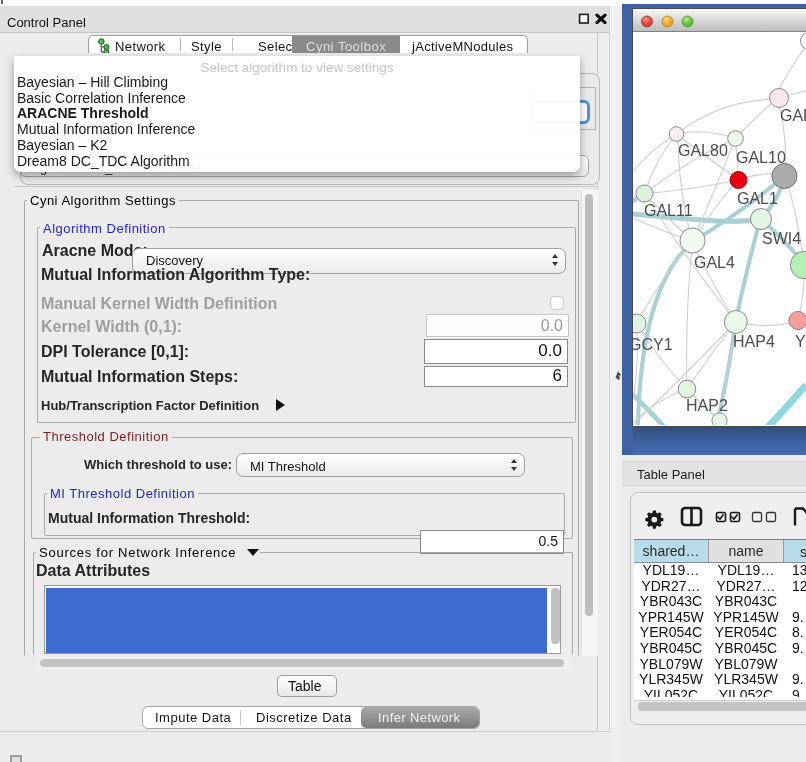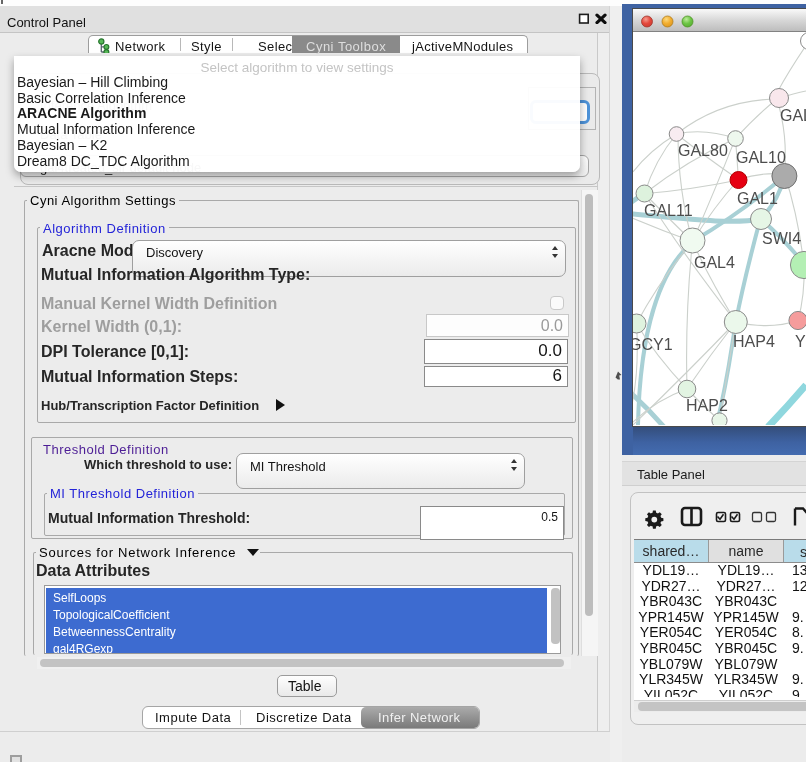--- a/index.html
+++ b/index.html
@@ -65,72 +65,71 @@
 <div class="abs" style="left:581px;top:190px;width:16px;height:466px;background:#f5f5f5;border-left:1px solid #dedede"></div>
 <div class="abs" style="left:585px;top:194px;width:8px;height:422px;background:#bdbdbd;border-radius:4px"></div>
 
 <div class="grp" style="left:24px;top:200px;width:553px;height:455px;border-bottom:none"></div>
 <div class="gtitle" style="left:27px;top:194px">Cyni Algorithm Settings</div>
 
 <div class="grp" style="left:37px;top:227px;width:537px;height:194px"></div>
 <div class="gtitle" style="left:40px;top:222px;color:#2424d8">Algorithm Definition</div>
 
 <div class="lbl" style="left:42px;top:245px">Aracne Mode:</div>
-<div class="combo" style="left:132px;top:240px;width:434px;height:37px;box-sizing:border-box">
+<div class="combo" style="left:132px;top:248px;width:434px;height:26px;box-sizing:border-box">
       <span style="top:5px">Discovery</span>
       <div class="spin">
         <i class="up"></i>
         <i class="dn"></i>
       </div>
     </div>
 <div class="lbl" style="left:41px;top:269px">Mutual Information Algorithm Type:</div>
 <div class="lbl" style="left:41px;top:298px;color:#9e9e9e">Manual Kernel Width Definition</div>
 <div class="abs" style="left:550px;top:296px;width:14px;height:14px;background:#fafafa;border:1px solid #c9c9c9;border-radius:4px;box-sizing:border-box"></div>
 <div class="lbl" style="left:41px;top:321px;color:#9e9e9e">Kernel Width (0,1):</div>
 <div class="field" style="left:426px;top:314px;width:143px;height:23px;border:1px solid #c8c8c8;color:#9a9a9a;background:#fdfdfd;line-height:21px;font-size:16px">0.0</div>
 <div class="lbl" style="left:41px;top:346px">DPI Tolerance [0,1]:</div>
 <div class="field" style="left:424px;top:339px;width:144px;height:25px;border:1.5px solid #8a8a8a;line-height:22px;font-size:17px">0.0</div>
 <div class="lbl" style="left:41px;top:371px">Mutual Information Steps:</div>
 <div class="field" style="left:424px;top:366px;width:144px;height:21px;border:1.5px solid #8a8a8a;line-height:18px;font-size:17px">6</div>
 <div class="lbl" style="left:41px;top:400px;font-size:13px">Hub/Transcription Factor Definition</div>
 <div class="abs" style="left:276px;top:399px;width:0;height:0;border-top:6.5px solid transparent;border-bottom:6.5px solid transparent;border-left:9px solid #111"></div>
 
 <div class="grp" style="left:31px;top:437px;width:540px;height:100px"></div>
-<div class="gtitle" style="left:40px;top:443px;color:#4c1d95">Threshold Definition</div>
+<div class="gtitle" style="left:40px;top:430px;color:#7f1d1d">Threshold Definition</div>
 <div class="lbl" style="left:84px;top:459px;font-size:13px">Which threshold to use:</div>
-<div class="combo" style="left:236px;top:453px;width:289px;height:36px;box-sizing:border-box">
+<div class="combo" style="left:236px;top:453px;width:289px;height:24px;box-sizing:border-box">
       <span style="top:6px">MI Threshold</span>
       <div class="spin">
         <i class="up"></i>
         <i class="dn"></i>
       </div>
     </div>
 
 <div class="grp" style="left:44px;top:493px;width:519px;height:41px"></div>
 <div class="gtitle" style="left:47px;top:487px;color:#2424d8">MI Threshold Definition</div>
 <div class="lbl" style="left:48px;top:512px;font-size:14px">Mutual Information Threshold:</div>
-<div class="field" style="left:420px;top:506px;width:144px;height:34px;border:1.5px solid #8a8a8a;line-height:21px;font-size:12px">0.5</div>
+<div class="field" style="left:420px;top:530px;width:144px;height:24px;border:1.5px solid #8a8a8a;line-height:21px;font-size:14px">0.5</div>
 
 <div class="grp" style="left:33px;top:552px;width:538px;height:102px;border-bottom:none"></div>
 <div class="gtitle" style="left:36px;top:546px;padding-right:24px;letter-spacing:0.75px">Sources for Network Inference</div>
 <div class="abs" style="left:247px;top:549px;width:0;height:0;border-left:6.5px solid transparent;border-right:6.5px solid transparent;border-top:7px solid #111;z-index:2"></div>
 <div class="lbl" style="left:36px;top:565px">Data Attributes</div>
 
 <div class="abs" style="left:44px;top:585px;width:517px;height:69px;background:#fff;border:1px solid #9a9a9a;box-sizing:border-box;overflow:hidden">
   <div class="abs" style="left:1px;top:2px;width:501px;height:66px;background:#3d6bd0"></div>
-  <div class="abs" style="left:8px;top:4px;font-size:12px;line-height:17.1px;color:#fff">SelfLoops<br>TopologicalCoefficient<br>BetweennessCentrality<br>gal4RGexp</div>
   <div class="abs" style="left:506px;top:2px;width:9px;height:56px;background:#c2c2c2;border-radius:4px"></div>
 </div>
 
 <div class="abs" style="left:37px;top:657px;width:534px;height:12px;background:#f0f0f0"></div>
 <div class="abs" style="left:40px;top:659px;width:524px;height:8px;background:#c3c3c3;border-radius:4px"></div>
 
 <div class="abs" style="left:14px;top:56px;width:566px;height:116px;background:rgba(255,255,255,0.965);border-radius:0 0 7px 7px;box-shadow:0 4px 9px rgba(0,0,0,0.35);z-index:50"></div>
 <div class="abs" style="left:14px;top:61px;width:566px;font-size:13.5px;line-height:13px;color:#c4c4c4;text-align:center;z-index:51">Select algorithm to view settings</div>
-<div class="abs" style="left:17px;top:75px;font-size:14px;line-height:15.7px;color:#1a1a1a;z-index:51">Bayesian – Hill Climbing<br>Basic Correlation Inference<br><b>ARACNE Algorithm</b><br>Mutual Information Inference<br>Bayesian – K2<br>Dream8 DC_TDC Algorithm</div>
+<div class="abs" style="left:17px;top:75px;font-size:14px;line-height:15.7px;color:#1a1a1a;z-index:51">Bayesian – Hill Climbing<br>Basic Correlation Inference<br><b>ARACNE Threshold</b><br>Mutual Information Inference<br>Bayesian – K2<br>Dream8 DC_TDC Algorithm</div>
 
 <div class="abs" style="left:277px;top:675px;width:60px;height:22px;background:linear-gradient(#fefefe,#e9e9e9);border:1px solid #9b9b9b;border-radius:5px;box-sizing:border-box"></div>
 <div class="t13" style="left:288px;top:680px;font-size:14px">Table</div>
 
 <div class="abs" style="left:142px;top:706px;width:338px;height:23px;background:#fff;border:1px solid #a5a5a5;border-radius:6px;box-sizing:border-box"></div>
 <div class="abs" style="left:240px;top:710px;width:1px;height:15px;background:#c4c4c4"></div>
 <div class="abs" style="left:361px;top:707px;width:118px;height:21px;background:linear-gradient(#ababab,#7a7a7a);border-radius:5px"></div>
 <div class="t13" style="left:155px;top:711px;letter-spacing:0.5px">Impute Data</div>
 <div class="t13" style="left:256px;top:711px;letter-spacing:0.5px">Discretize Data</div>
 <div class="t13" style="left:378px;top:711px;color:#f1f1f1;letter-spacing:0.4px">Infer Network</div>

